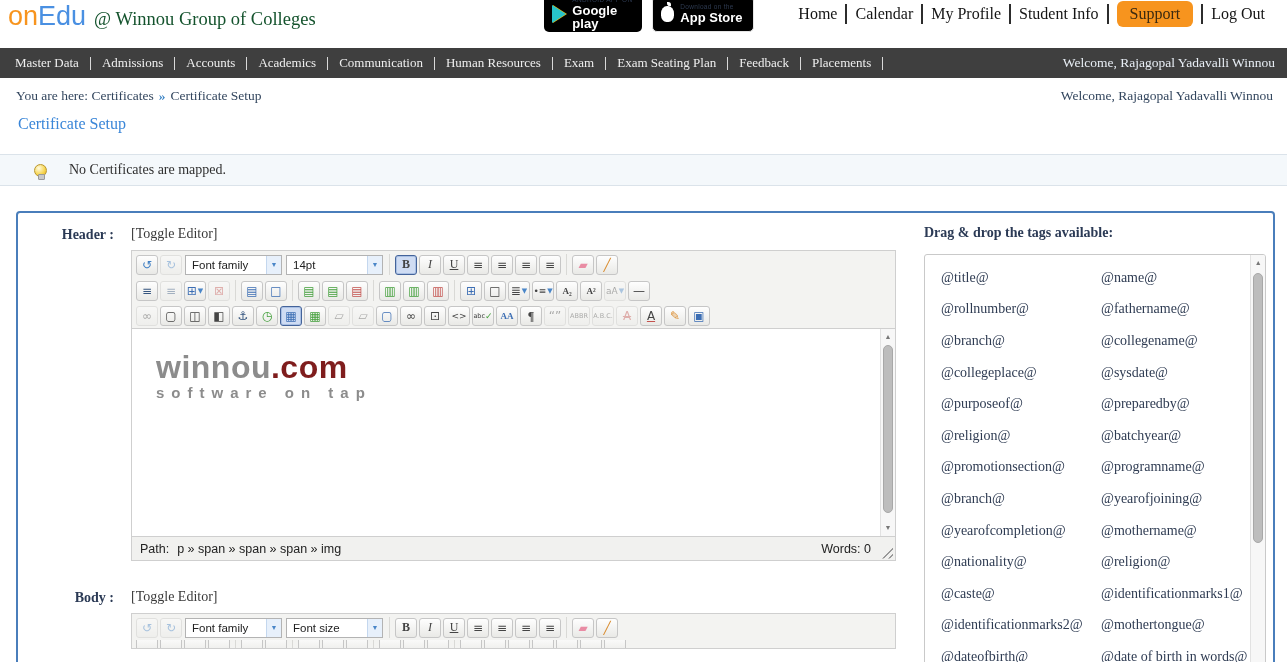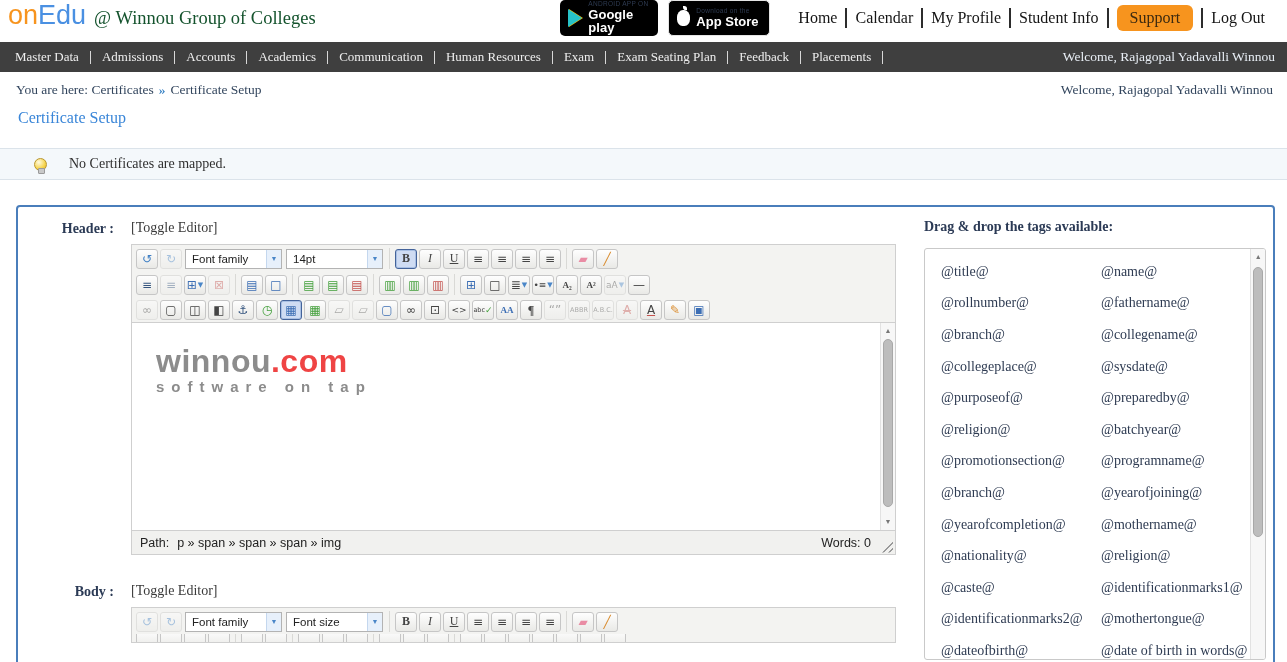--- a/index.html
+++ b/index.html
@@ -1,38 +1,38 @@
 <!DOCTYPE html>
 <html><head>
 <meta charset="utf-8">
 <style>
   * { margin:0; padding:0; box-sizing:border-box; }
   html,body { width:1287px; height:662px; overflow:hidden; background:#fff;
     font-family:"Liberation Serif", serif; color:#333; }
 
   
-  .top { height:42px; display:flex; align-items:flex-start; justify-content:space-between; padding:0 14px 16px 8px; }
+  .top { height:48px; display:flex; align-items:flex-end; justify-content:space-between; padding:0 14px 16px 8px; }
   .brand { display:flex; align-items:baseline; gap:8px; cursor:pointer; }
   .brand .on  { font:27px "Liberation Sans", sans-serif; color:#F7941E; }
   .brand .edu { font:27px "Liberation Sans", sans-serif; color:#4A90E2; }
   .brand .org { font-size:18.5px; color:#14532d; }
   .top-right { display:flex; align-items:center; gap:10px; }
   .badge { height:36px; background:#000; border-radius:5px; color:#fff; display:flex; align-items:center;
     padding:0 10px 0 8px; gap:6px; cursor:pointer; }
   .badge.gp { width:98px; }
   .badge.as { width:102px; border:1px solid #e5e5e5; }
   .badge .txt { display:flex; flex-direction:column; line-height:1.05; font-family:"Liberation Sans", sans-serif; }
   .badge .tag { font-size:6.5px; letter-spacing:.3px; }
   .badge .nm  { font-size:13px; font-weight:bold; }
   .play-tri { width:0; height:0; border-top:9px solid transparent; border-bottom:9px solid transparent;
     border-left:14px solid #27c3c9; filter:drop-shadow(1px 0 0 #f3b600); }
   .apple { position:relative; width:13px; height:16px; background:#fff; border-radius:46% 46% 42% 42%; }
   .apple::before { content:""; position:absolute; top:-4px; left:6px; width:4px; height:4px;
     background:#fff; border-radius:0 70% 0 70%; }
-  .nav { display:flex; align-items:center; margin-left:10px; }
+  .nav { display:flex; align-items:center; margin-left:26px; }
   .nav-item { font-size:16px; color:#151515; padding:0 8px; cursor:pointer; white-space:nowrap; }
   .nav-sep { width:2px; height:20px; background:#2c2c2c; }
   .nav-item.support { background:#F7941E; border-radius:6px; padding:4px 13px; margin:0 8px; color:#3c2a10; }
 
   
   .menubar { height:30px; background:#3F3F3F; display:flex; align-items:center;
     justify-content:space-between; padding:0 12px 0 4px; }
   .menubar-left { display:flex; align-items:center; }
   .mitem { color:#efefef; font-size:13px; padding:0 11px; cursor:pointer; white-space:nowrap; }
   .msep { width:1px; height:13px; background:#d8d8d8; }
@@ -85,21 +85,21 @@
   .sep-v { width:1px; height:21px; background:#d9d9d6; margin:0 4px; flex:none; }
   .tsel { display:inline-flex; align-items:center; justify-content:space-between; width:97px; height:20px;
     background:#fff; border:1px solid #b3b3b3; margin:0 2px; font:11.5px "Liberation Sans", sans-serif;
     color:#222; padding-left:6px; cursor:pointer; flex:none;text-align:center; }
   .tsel .dd { width:15px; height:18px; background:#e7f0fb; border-left:1px solid #c4d7ee; display:flex;
     align-items:center; justify-content:center; font-size:7px; color:#4a86c8; }
 
   .mce-content { position:relative; height:208px; background:#fff; border-top:1px solid #cfcfcf; cursor:text; overflow:hidden; }
   .wlogo { margin:20px 0 0 24px; font-family:"Liberation Sans", sans-serif; cursor:pointer; display:inline-block; }
   .wlogo .l1 { font-size:32px; font-weight:bold; letter-spacing:.5px; }
-  .wlogo .gray { color:#8c8c8c; } .wlogo .orange { color:#ef4444;margin-top:42px; }
+  .wlogo .gray { color:#8c8c8c; } .wlogo .orange { color:#7f1d1d;margin-top:42px; }
   .wlogo .l2 { font-size:15px; font-weight:bold; letter-spacing:7px; color:#8c8c8c; margin-top:-2px; }
 
   .vscroll { position:absolute; top:0; right:0; bottom:0; width:15px; background:#f7f7f7; border-left:1px solid #e2e2e2; }
   .vscroll .arr { position:absolute; left:0; width:14px; height:14px; display:flex; align-items:center;
     justify-content:center; font-size:7px; color:#777; cursor:pointer; }
   .vscroll .arr.up { top:1px; } .vscroll .arr.dn { bottom:1px; }
   .vscroll .thumb { position:absolute; left:2px; width:10px; background:#bdbdbd; border:1px solid #a8a8a8;
     border-radius:5px; cursor:grab; }
 
   .statusbar { height:24px; background:#f1f1ef; border-top:1px solid #cfcfcf; display:flex; align-items:center;

